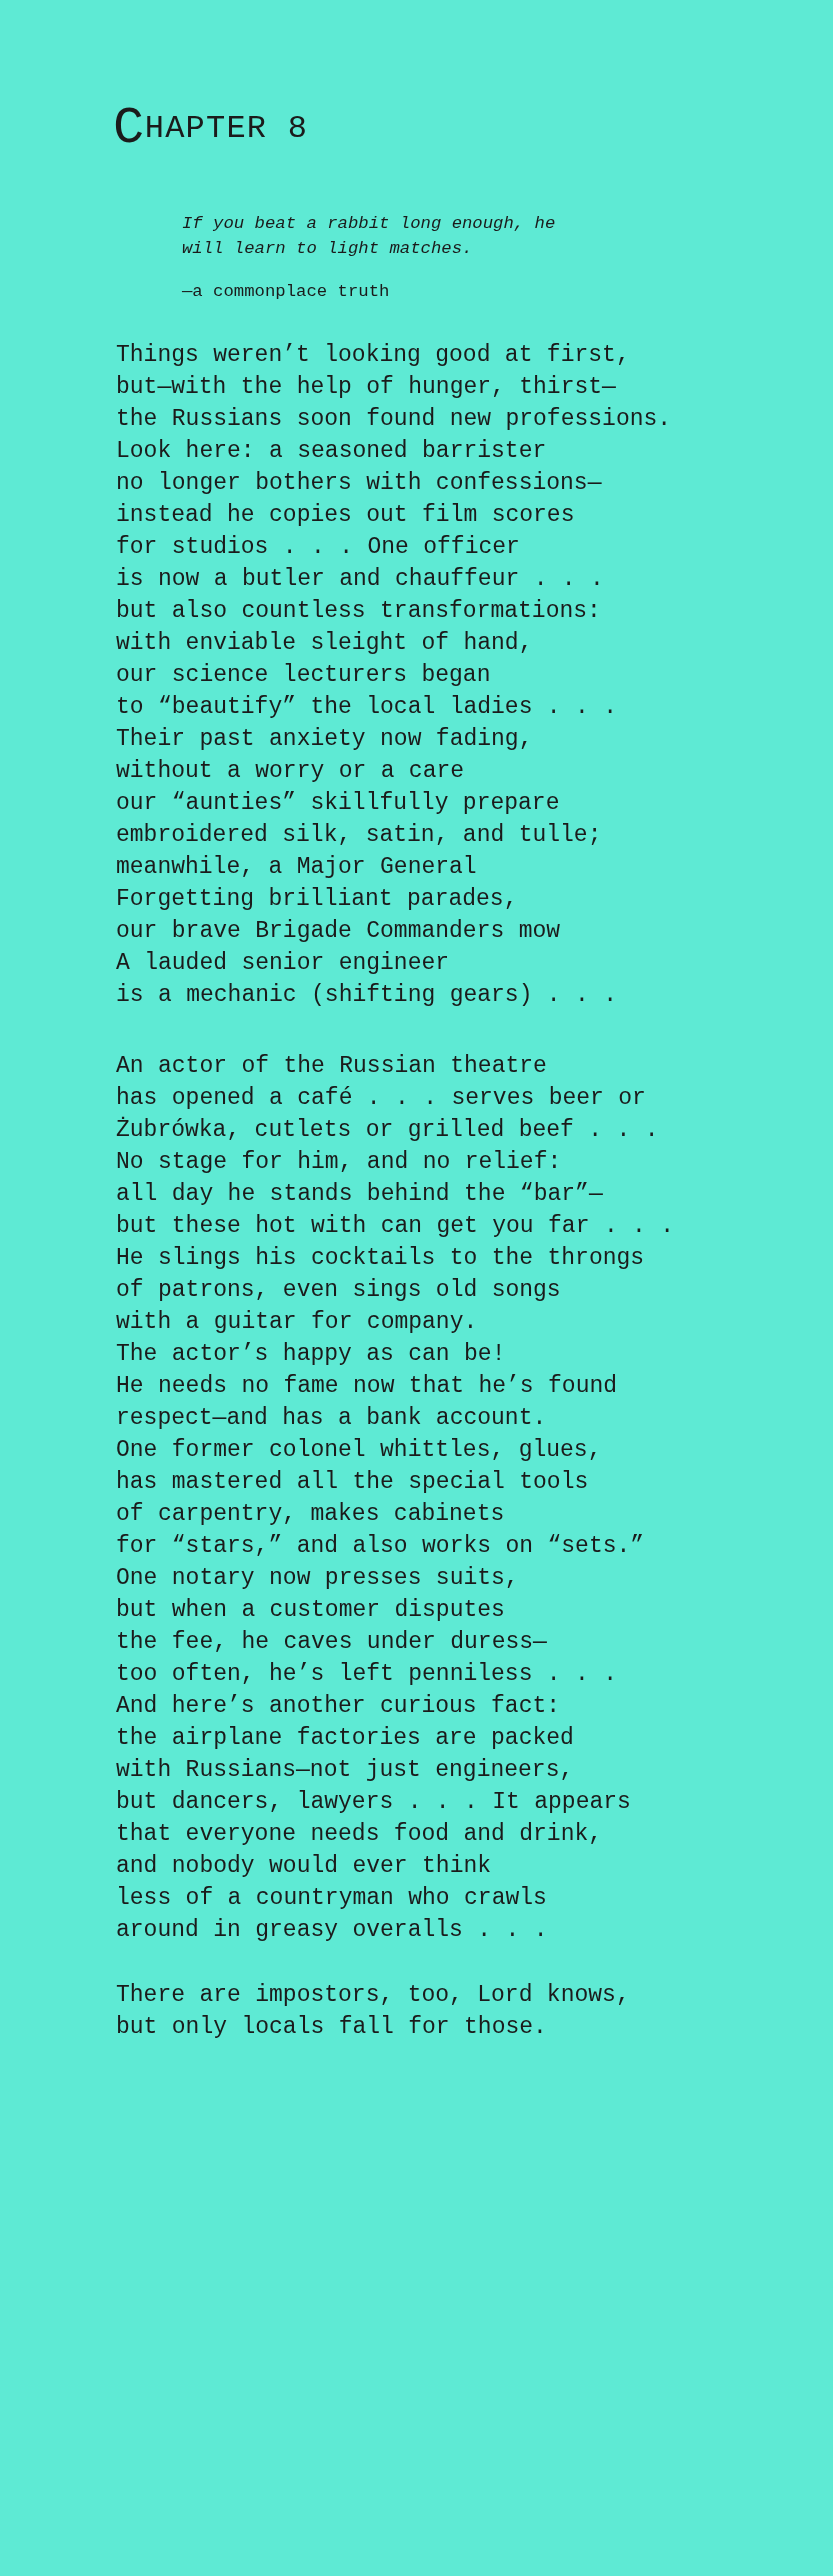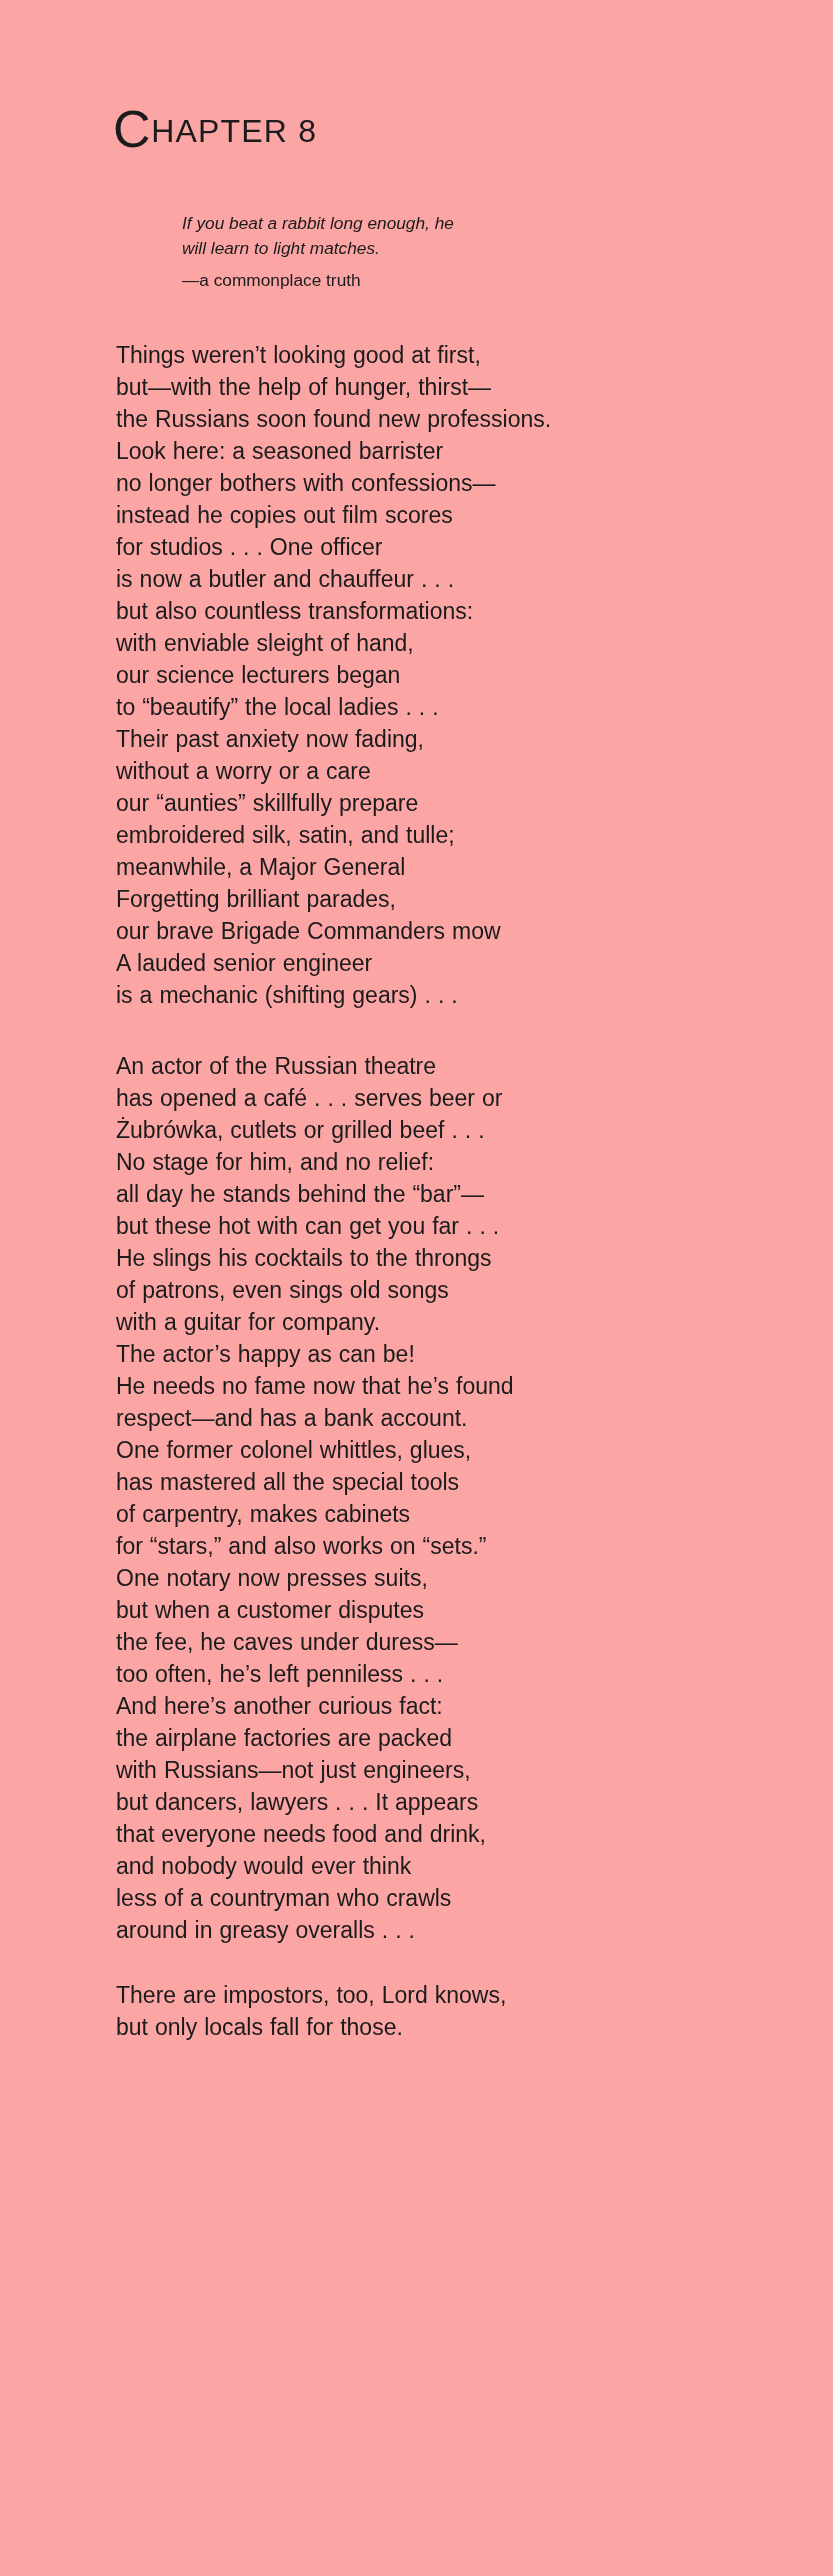--- a/index.html
+++ b/index.html
@@ -4,22 +4,22 @@
 <style>
   html, body {
     margin: 0;
     padding: 0;
     background: #ffffff;
   }
   .page {
     position: relative;
     width: 833px;
     height: 2576px;
-    background: #fca5a5;
-    font-family: Liberation Sans, sans-serif;
+    background: #5eead4;
+    font-family: Liberation Mono, monospace;
     color: #1b1b1b;
     overflow: hidden;
   }
   .chapter-heading {
     position: absolute;
     left: 113px;
     top: 98px;
     margin: 0;
     font-weight: normal;
     white-space: nowrap;
@@ -41,21 +41,21 @@
     left: 182px;
     top: 211px;
     font-size: 17.3px;
     line-height: 25px;
   }
   .epigraph-line {
     font-style: italic;
   }
   .epigraph-attribution {
     font-style: normal;
-    margin-top: 7px;
+    margin-top: 18px;
   }
   .poem {
     position: absolute;
     left: 116px;
     top: 339px;
     font-size: 23px;
     line-height: 32px;
     word-spacing: 0.6px;
   }
   .stanza { margin: 0; }

